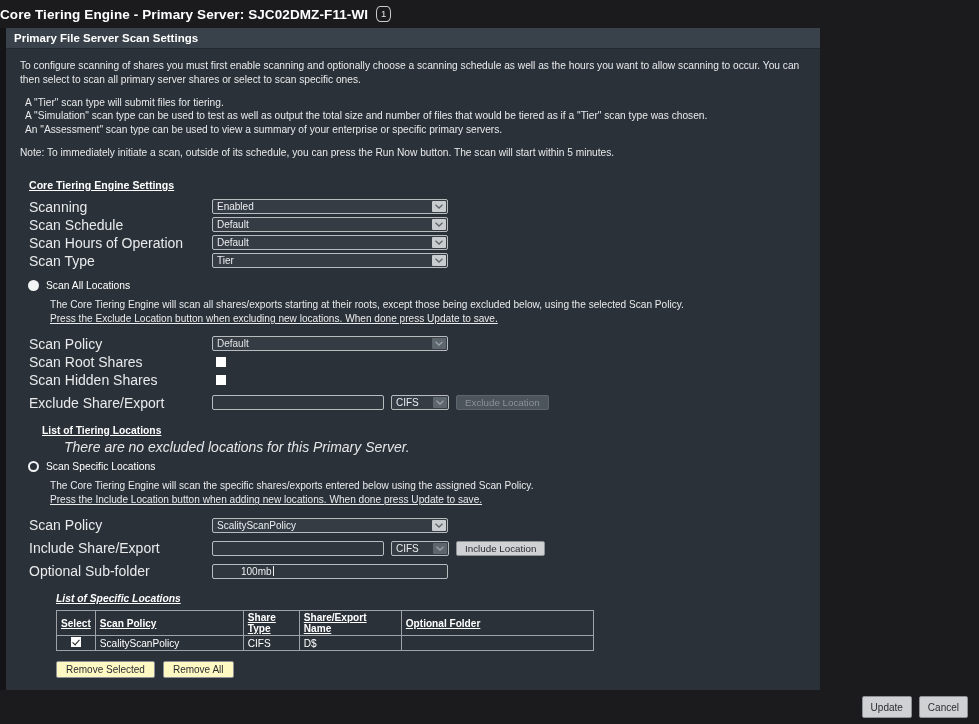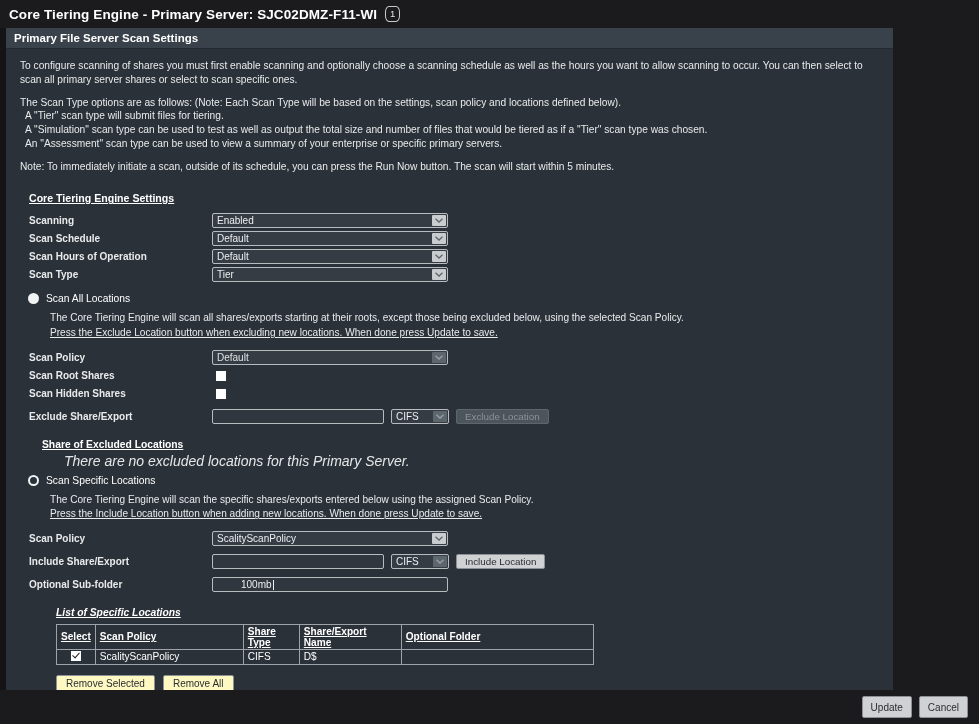--- a/index.html
+++ b/index.html
@@ -12,21 +12,20 @@
     overflow: hidden;
   }
   body { position: relative; }
 
   
   .titlebar {
     height: 28px;
     background: #1b1b1d;
     display: flex;
     align-items: center;
-    padding-left: 9px;
     gap: 8px;
   }
   .titlebar .title {
     color: #ffffff;
     font-size: 13.5px;
     font-weight: bold;
     letter-spacing: 0.1px;
     white-space: nowrap;
   }
   .db-icon {
@@ -40,21 +39,21 @@
     justify-content: center;
     line-height: 1;
     position: relative;
     top: 0px;
   }
 
   
   .panel {
     position: absolute;
     top: 28px; left: 0;
-    width: 893px;
+    width: 820px;
     height: 662px;
     background: #2b3138;
     border-left: 6px solid #141416;
   }
   .section-header {
     height: 21px;
     background: #39424a;
     color: #ffffff;
     font-size: 11.5px;
     font-weight: bold;
@@ -80,25 +79,24 @@
     margin: 19px 0 7px 9px;
   }
   .row {
     display: flex;
     align-items: center;
     height: 18px;
     margin-bottom: 0px;
   }
   .row .label {
     color: #e8eaec;
-    font-size: 10px;
+    font-size: 14px;
     width: 192px;
     flex: 0 0 192px;
     padding-left: 9px;
-    font-weight: bold;
   }
 
   
   .select {
     width: 236px; height: 15px;
     background: #353c44;
     border: 1px solid #b9bcbf;
     border-radius: 2px;
     position: relative;
     display: flex;
@@ -326,21 +324,20 @@
 </div>
 
 <div class="panel">
 
   <div class="section-header">Primary File Server Scan Settings</div>
 
   <div class="body-wrap">
 
     <div class="intro">
       <p>To configure scanning of shares you must first enable scanning and optionally choose a scanning schedule as well as the hours you want to allow scanning to occur. You can then select to scan all primary server shares or select to scan specific ones.</p>
-      <p class="tight">The Scan Type options are as follows: (Note: Each Scan Type will be based on the settings, scan policy and locations defined below).</p>
       <p class="tight indent">A "Tier" scan type will submit files for tiering.</p>
       <p class="tight indent">A "Simulation" scan type can be used to test as well as output the total size and number of files that would be tiered as if a "Tier" scan type was chosen.</p>
       <p class="indent">An "Assessment" scan type can be used to view a summary of your enterprise or specific primary servers.</p>
       <p class="tight">Note: To immediately initiate a scan, outside of its schedule, you can press the Run Now button. The scan will start within 5 minutes.</p>
     </div>
 
     <div class="group-title">Core Tiering Engine Settings</div>
 
     <div class="row">
       <span class="label">Scanning</span>
@@ -431,21 +428,21 @@
         <span>CIFS</span>
         <span class="arrow">
           <svg width="8" height="5" viewBox="0 0 8 5">
               <path d="M0.5 0.8 L4 4 L7.5 0.8" fill="none" stroke="#9aa0a6" stroke-width="1.3"></path>
             </svg>
         </span>
       </div>
       <span class="btn disabled">Exclude Location</span>
     </div>
 
-    <div class="sublink">Share of Excluded Locations</div>
+    <div class="sublink">List of Tiering Locations</div>
     <div class="note-italic">There are no excluded locations for this Primary Server.</div>
 
     <div class="radio-row" style="margin-top:6px;align-items:flex-end;">
       <span class="radio ring"></span>
       <span class="radio-label">Scan Specific Locations</span>
     </div>
 
     <div class="desc">
       <span>The Core Tiering Engine will scan the specific shares/exports entered below using the assigned Scan Policy.</span><br>
       <span class="u">Press the Include Location button when adding new locations. When done press Update to save.</span>

